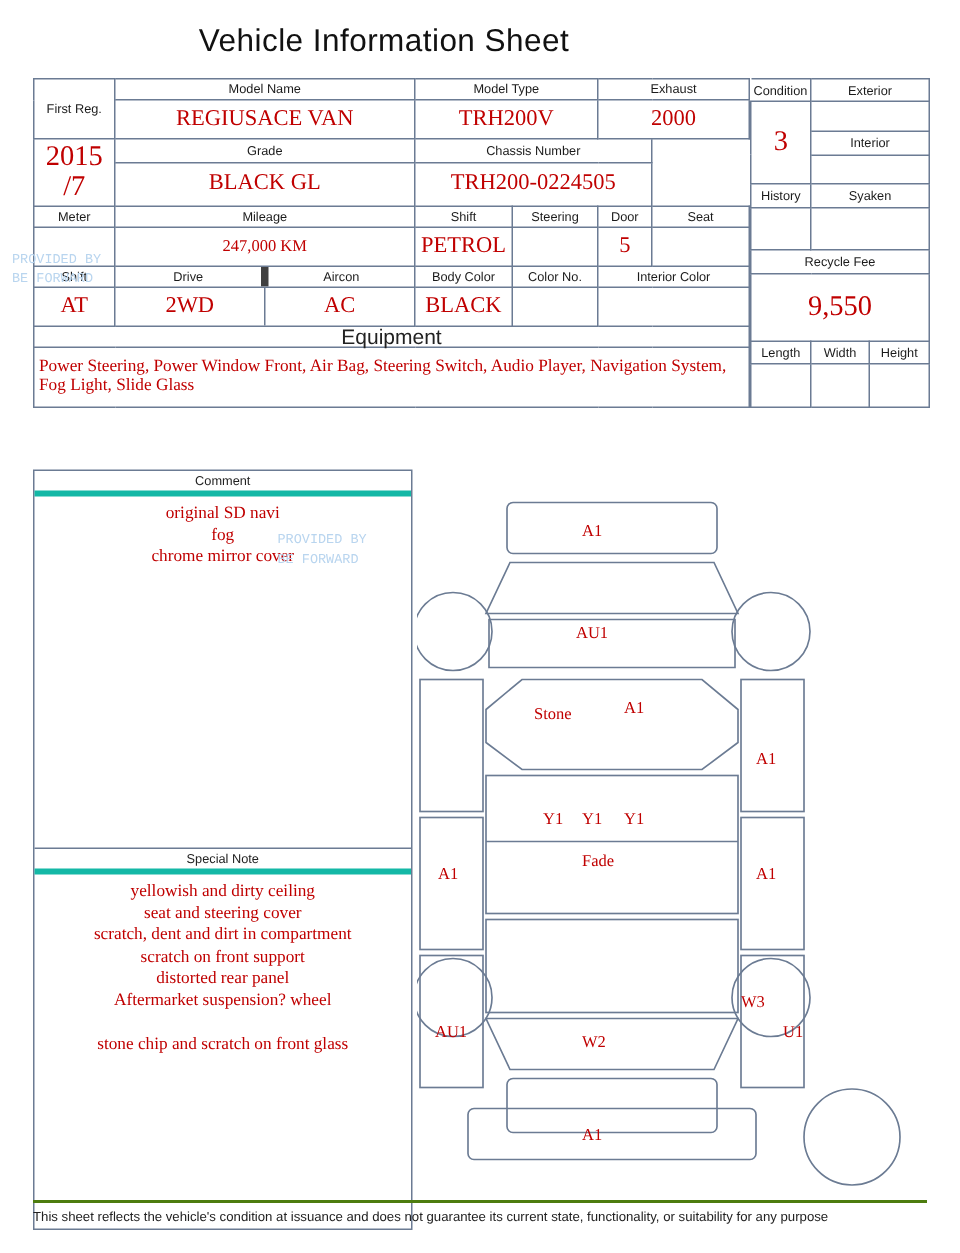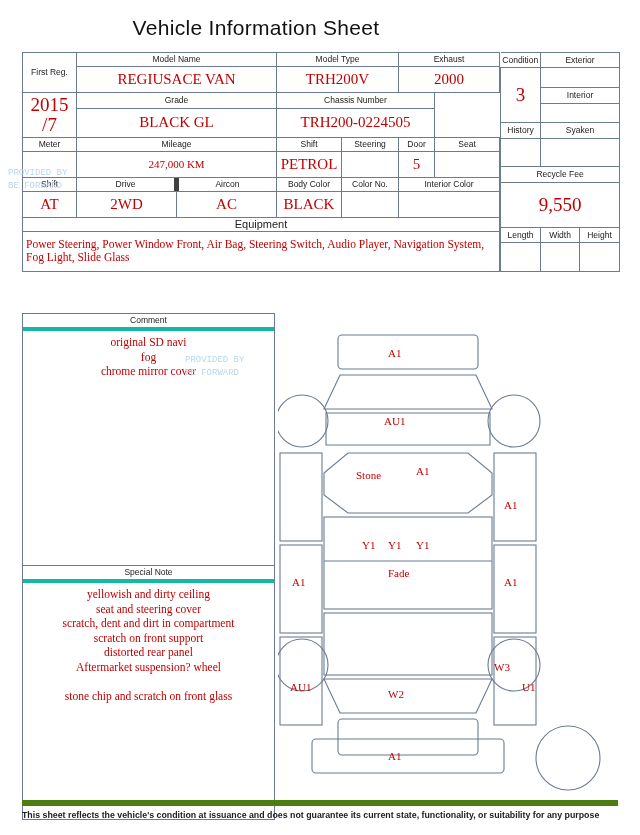--- a/index.html
+++ b/index.html
@@ -72,21 +72,21 @@
     top: 52px;
     width: 596px;
   }
   .row-flex { display: flex; }
 
   
   .tbl-main { width: 477px; }
   .tbl-right { width: 119px; border-radius: 31px; }
 
   .equip-label {
-    font-size: 11px;
+    font-size: 14px;
     height: 13px;
     line-height: 13px;
   }
   .equip-text {
     font-size: 11.5px;
     color: #c00000;
     font-family: "Liberation Serif", serif;
     text-align: left;
     padding: 2px 3px 3px 3px;
     line-height: 13.5px;
@@ -130,26 +130,26 @@
     height: 484px;
   }
   .diagram svg { display: block; }
 
   
   .footer {
     position: absolute;
     left: 22px;
     top: 800px;
     width: 596px;
-    border-top: 6px solid #4d7c0f;
+    border-top: 2px solid #4d7c0f;
     font-size: 8.8px;
     color: #222;
     padding-top: 4px;
     text-align: left;
-    font-weight: bold;
+    font-weight: normal;
   }
 
   
   .wm {
     position: absolute;
     color: #b9d5ef;
     font-size: 9px;
     font-family: Liberation Mono, monospace;
     pointer-events: none;
     white-space: nowrap;

